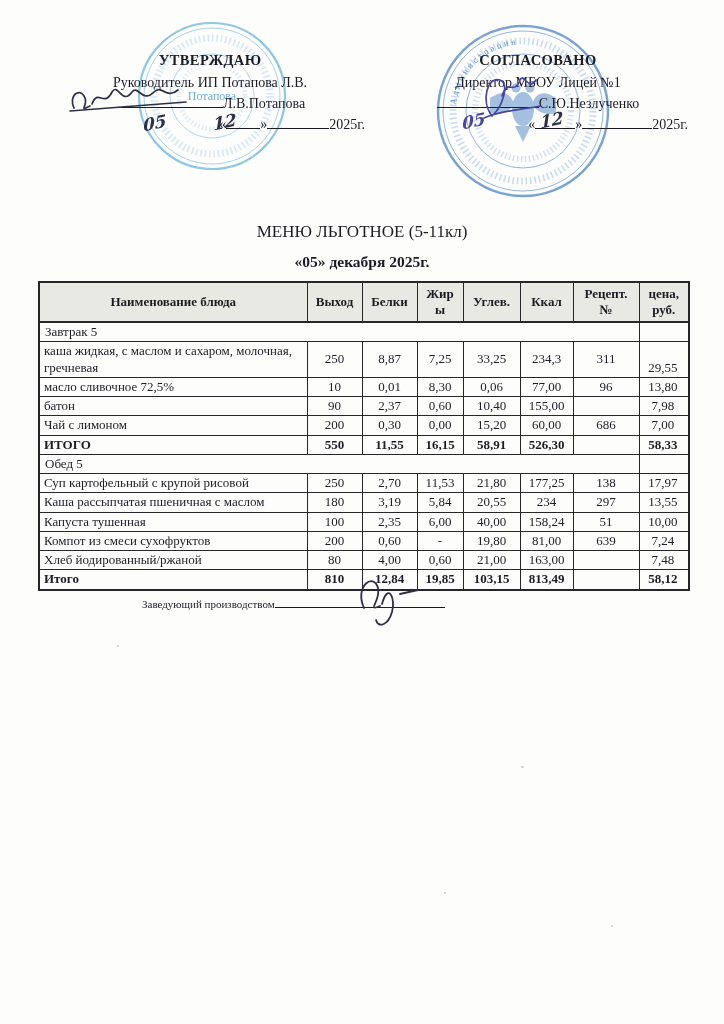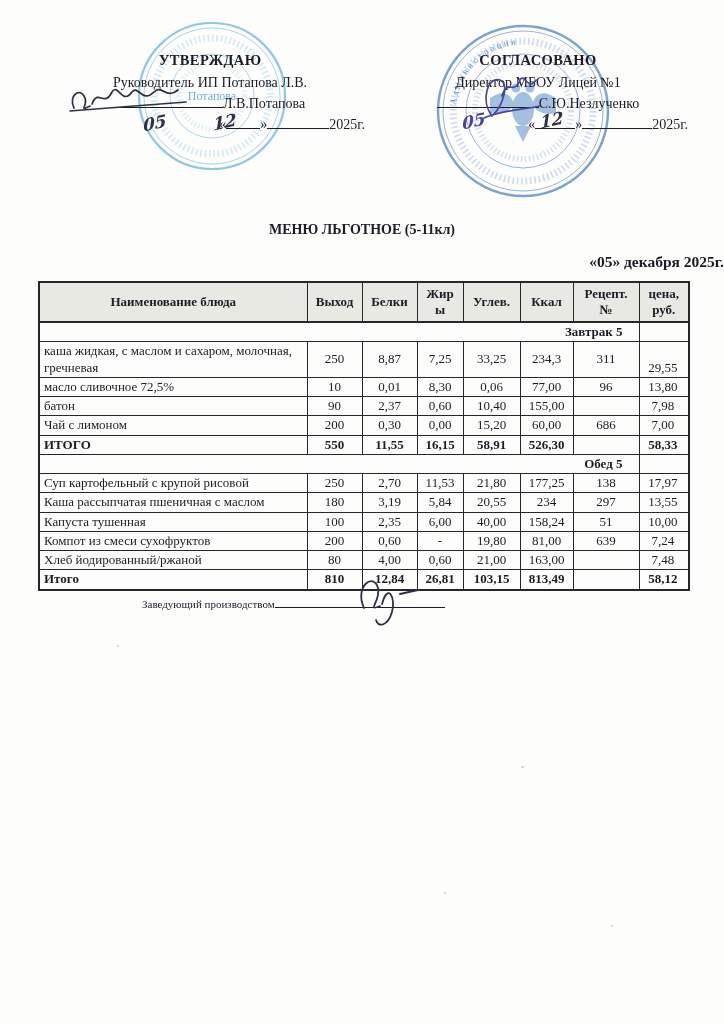--- a/index.html
+++ b/index.html
@@ -30,37 +30,37 @@
     z-index:3;
   }
   .ink-dark{color:#2f2f46;}
   .ink-violet{color:#4646a0;}
   
   .stamp{position:absolute;z-index:1;}
   
   .sig-svg{position:absolute;z-index:3;}
   
   .doc-title{position:absolute;top:222px;left:0;width:724px;text-align:center;
-    font-weight:bold;font-size:14px;z-index:2;}
-  .doc-subtitle{position:absolute;top:253px;left:0;width:724px;text-align:right;
+    font-weight:normal;font-size:17px;z-index:2;}
+  .doc-subtitle{position:absolute;top:253px;left:0;width:724px;text-align:center;
     font-weight:bold;font-size:15.5px;z-index:2;}
   
   .tbl-wrap{position:absolute;left:38px;top:281px;z-index:2;}
   table{border-collapse:collapse;width:650px;border:2px solid #26262b;table-layout:fixed;}
   th,td{border:1px solid #26262b;overflow:hidden;}
   th{
     background:#e9e9e3;font-weight:bold;font-size:13px;
     padding:3px 3px;vertical-align:middle;border-bottom-width:2px;
   }
   .th-fat{word-break:break-all;padding-left:7px;padding-right:7px;}
   td{font-size:13px;padding:1px 4px;vertical-align:middle;line-height:1.25;}
   td.col-name{text-align:left;}
   td.col-num{text-align:center;}
   td.col-price{text-align:center;padding-right:6px;vertical-align:bottom;}
-  tr.section-row td.section-name{text-align:right;font-weight:bold;padding:1px 16px;}
+  tr.section-row td.section-name{text-align:left;font-weight:normal;padding:1px 5px;}
   tr.total-row td{font-weight:bold;}
   tr{height:19px;}
   
   .footer-line{position:absolute;left:142px;top:593px;font-size:11px;z-index:2;white-space:nowrap;}
   
   .speck{position:absolute;border-radius:50%;background:#9a9a96;opacity:.5;z-index:0;}
 </style>
 </head>
 <body>
 
@@ -273,21 +273,21 @@
             <td class="col-num">0,60</td>
             <td class="col-num">21,00</td>
             <td class="col-num">163,00</td>
             <td class="col-num"></td>
             <td class="col-price">7,48</td>
           </tr>
           <tr class="total-row">
             <td class="col-name">Итого</td>
             <td class="col-num">810</td>
             <td class="col-num">12,84</td>
-            <td class="col-num">26,81</td>
+            <td class="col-num">19,85</td>
             <td class="col-num">103,15</td>
             <td class="col-num">813,49</td>
             <td class="col-num"></td>
             <td class="col-price">58,12</td>
           </tr>
         </tbody>
     </table>
   </div>
 
   <div class="footer-line">

